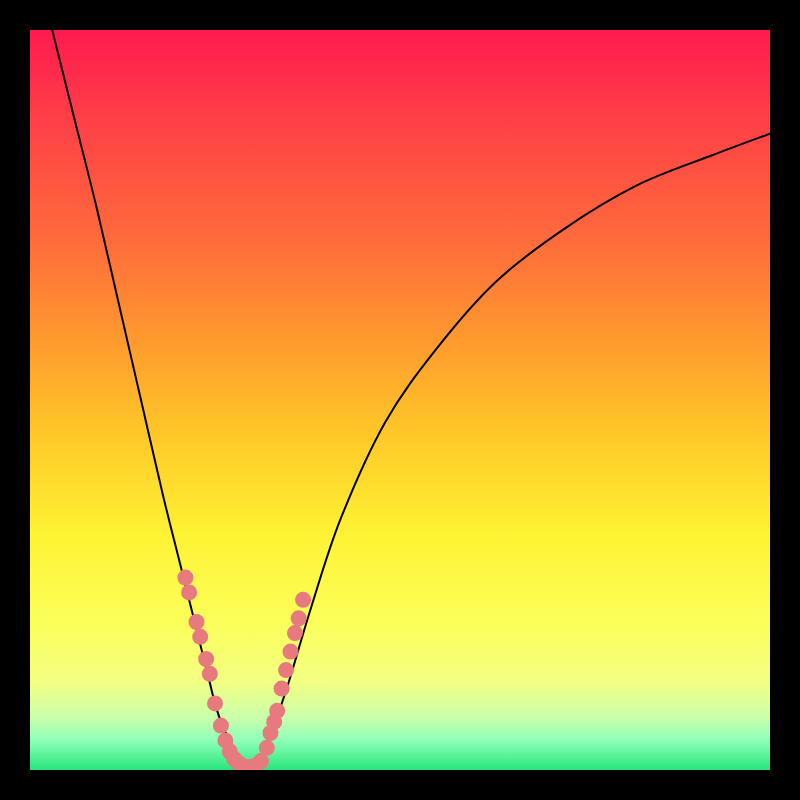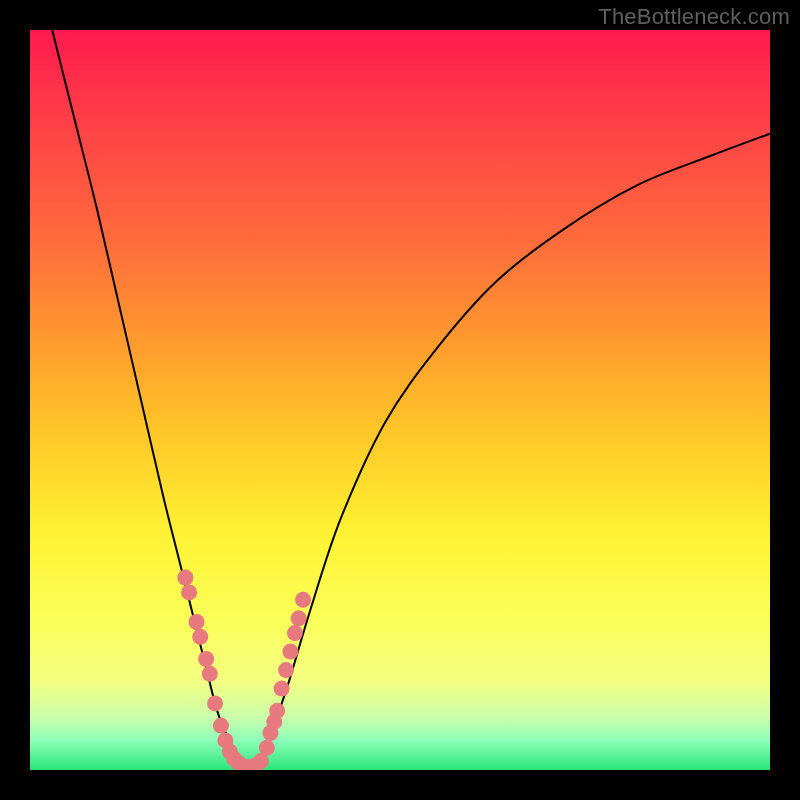--- a/index.html
+++ b/index.html
@@ -54,21 +54,20 @@
     font-size: 22px;
     letter-spacing: 0.2px;
     font-weight: 500;
     user-select: none;
   }
 </style>
 </head>
 <body>
 
 <div class="outer-frame">
-  <div class="watermark">TheBottleneck.com</div>
 
   <div class="plot-area">
     <svg class="curve-svg" viewBox="0 0 740 740" preserveAspectRatio="none">
       <g id="curve-group">
           <path d="M 22.20 0.00 C 25.90 14.80, 37.00 59.20, 44.40 88.80 C 51.80 118.40, 59.20 146.77, 66.60 177.60 C 74.00 208.43, 81.40 241.73, 88.80 273.80 C 96.20 305.87, 103.60 337.93, 111.00 370.00 C 118.40 402.07, 127.03 440.30, 133.20 466.20 C 139.37 492.10, 143.07 505.67, 148.00 525.40 C 152.93 545.13, 157.87 564.87, 162.80 584.60 C 167.73 604.33, 173.90 629.00, 177.60 643.80 C 181.30 658.60, 182.53 664.77, 185.00 673.40 C 187.47 682.03, 189.93 689.43, 192.40 695.60 C 194.87 701.77, 197.33 705.47, 199.80 710.40 C 202.27 715.33, 204.73 721.50, 207.20 725.20 C 209.67 728.90, 212.13 730.13, 214.60 732.60 C 217.07 735.07, 219.53 740.00, 222.00 740.00 C 224.47 740.00, 226.93 736.30, 229.40 732.60 C 231.87 728.90, 234.33 723.97, 236.80 717.80 C 239.27 711.63, 240.50 706.70, 244.20 695.60 C 247.90 684.50, 252.83 670.93, 259.00 651.20 C 265.17 631.47, 272.57 604.33, 281.20 577.20 C 289.83 550.07, 298.47 519.23, 310.80 488.40 C 323.13 457.57, 339.17 420.57, 355.20 392.20 C 371.23 363.83, 388.50 341.63, 407.00 318.20 C 425.50 294.77, 445.23 271.33, 466.20 251.60 C 487.17 231.87, 509.37 215.83, 532.80 199.80 C 556.23 183.77, 582.13 167.73, 606.80 155.40 C 631.47 143.07, 658.60 134.43, 680.80 125.80 C 703.00 117.17, 730.13 107.30, 740.00 103.60" fill="none" stroke="#000000" stroke-width="2" stroke-linecap="round"></path>
         </g>
       <g id="marker-group">
           <circle cx="155.40" cy="547.60" r="8" fill="#e77a7f" stroke="#6b1f1f" stroke-width="0"></circle>
           <circle cx="159.10" cy="562.40" r="8" fill="#e77a7f" stroke="#6b1f1f" stroke-width="0"></circle>
           <circle cx="166.50" cy="592.00" r="8" fill="#e77a7f" stroke="#6b1f1f" stroke-width="0"></circle>

